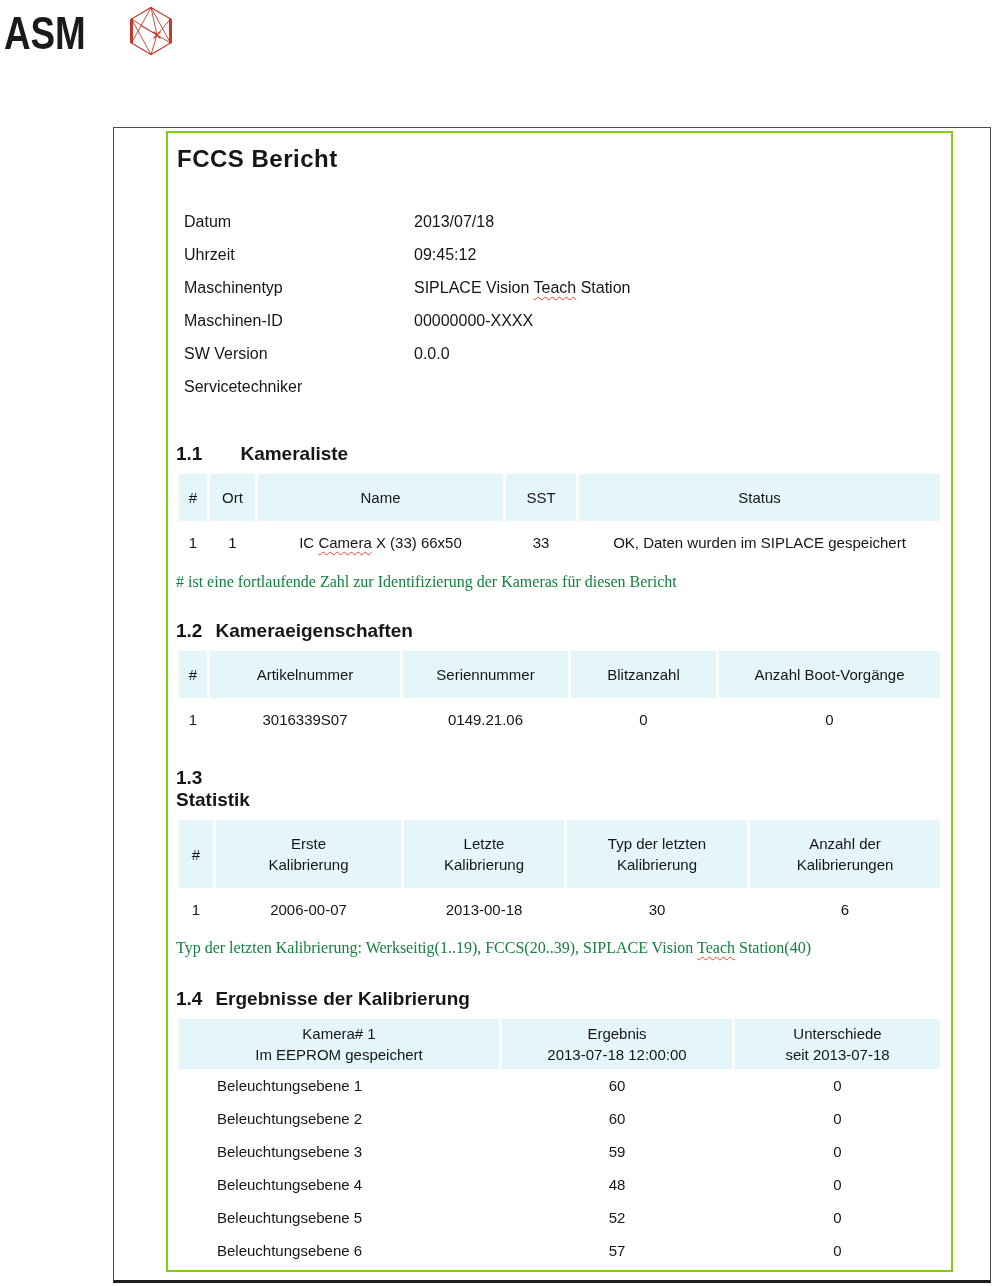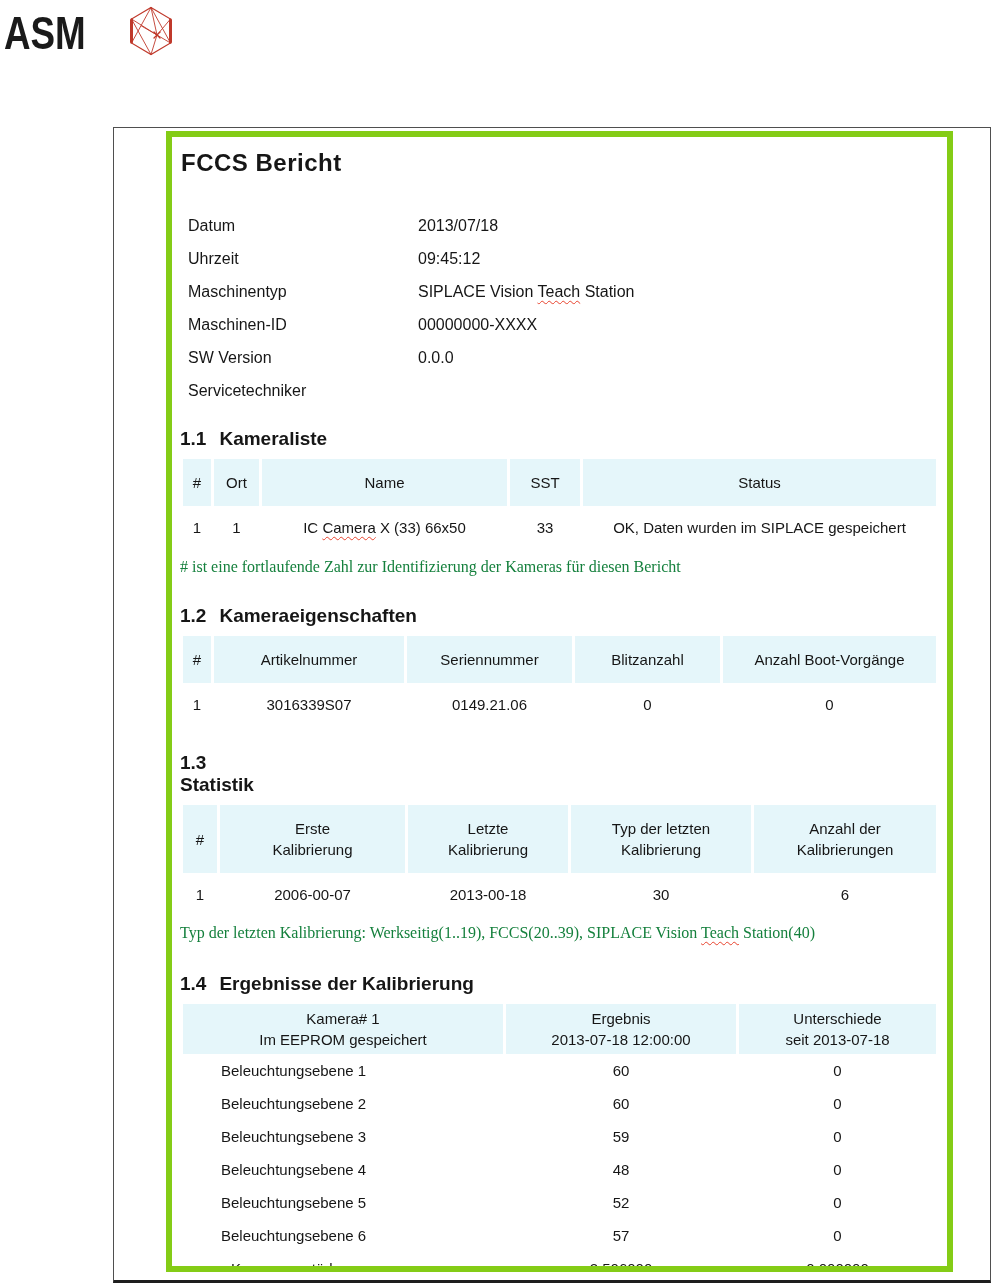--- a/index.html
+++ b/index.html
@@ -19,36 +19,36 @@
   }
   .logo-icon { width: 50px; height: 50px; }
 
   
   .page-outer {
     position: absolute; left: 113px; top: 127px; width: 878px; height: 1156px;
     border: 1px solid #4f4f4f; border-bottom: 3px solid #1e1e1e; background: #fff;
   }
   .report-frame {
     position: absolute; left: 52px; top: 3px; right: 37px; bottom: 8px;
-    border: 6px solid #84cc16; background: #fff;
+    border: 2px solid #84cc16; background: #fff;
     padding: 0 8px; overflow: hidden;
   }
 
   
   .report-title { margin: 12px 0 0 1px; font-size: 24px; font-weight: bold; letter-spacing: 0.5px; }
 
   .meta { margin: 32px 0 0 8px; }
   .meta-row { display: flex; height: 33px; align-items: center; font-size: 16px; }
   .meta-label { width: 230px; flex: 0 0 auto; }
   .meta-value { flex: 1; }
 
   .section-heading { display: flex; align-items: baseline; font-size: 19px; font-weight: bold; margin: 0; }
   .section-number { min-width: 26px; margin-right: 13px; }
 
-  .sh-kameraliste       { margin-top: 21px; }
+  .sh-kameraliste       { margin-top: 40px; gap: 25px; }
   .sh-eigenschaften     { margin-top: 28px; }
   .sh-statistik         { margin-top: 26px; flex-direction: column; }
   .sh-ergebnisse        { margin-top: 30px; }
 
   table {
     width: 100%; table-layout: fixed;
     border-collapse: separate; border-spacing: 3px 0;
     margin-top: 9px;
   }
   th {

